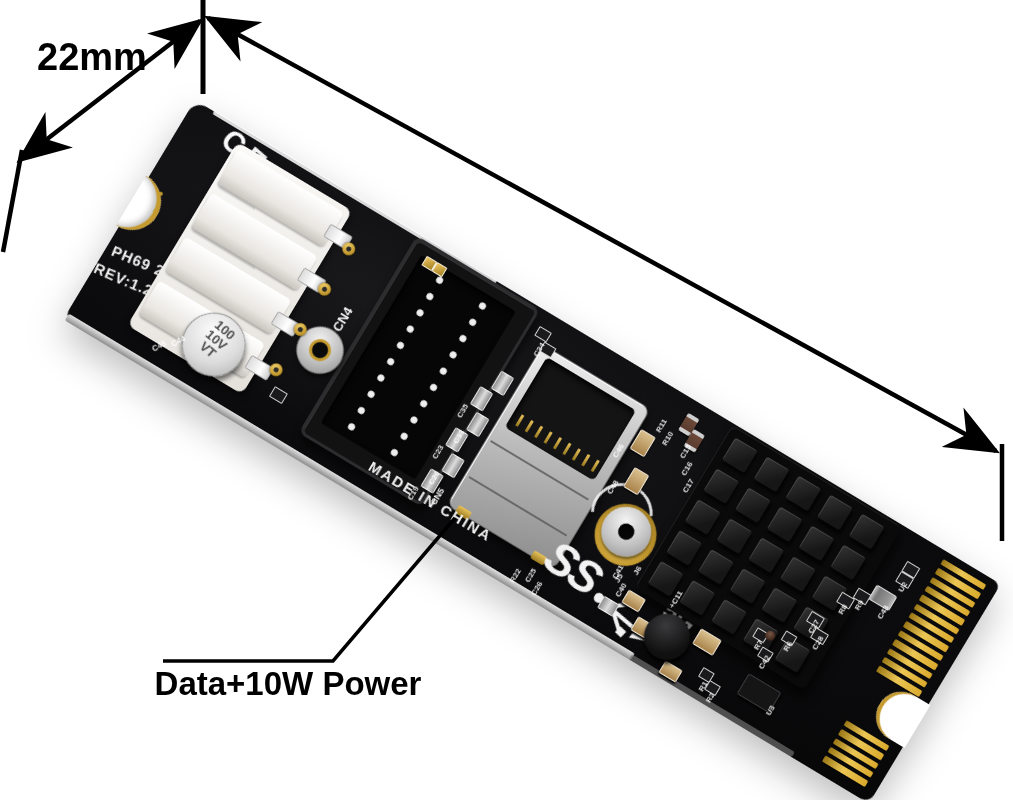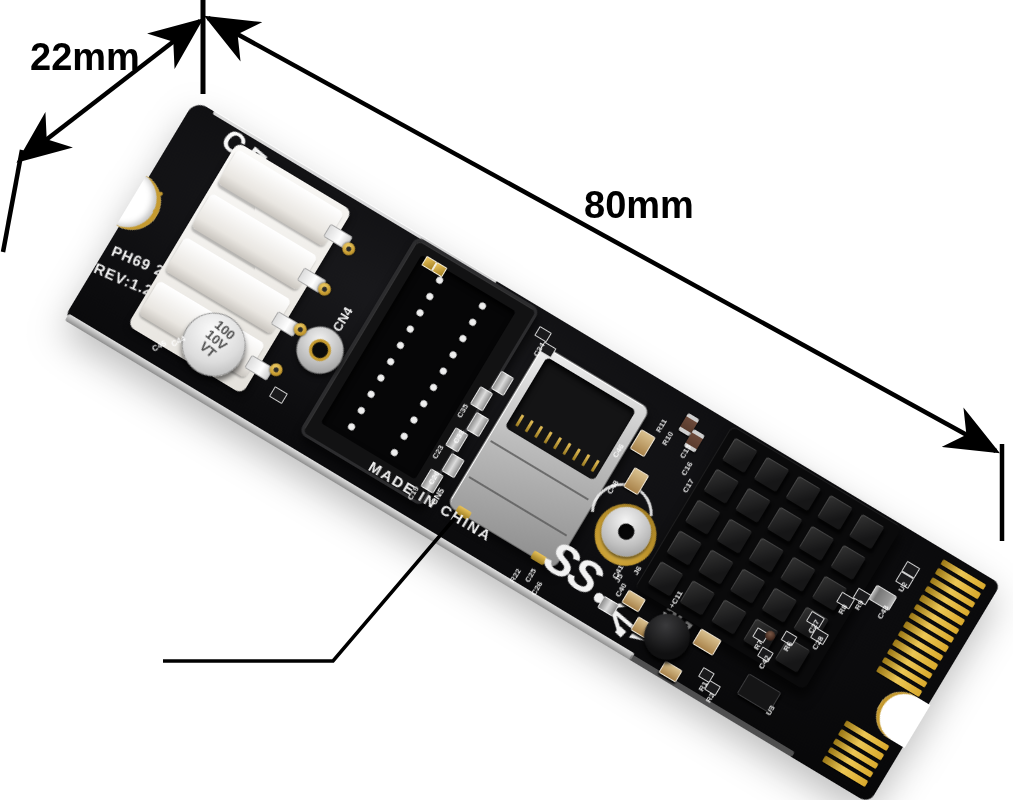--- a/index.html
+++ b/index.html
@@ -6,21 +6,21 @@
     --gold:#c59a2f; --finger-gold:#d9a92c; --board:#0d0d0f; --silk:#f2f2f2;
     --ink:#000; --conn-white:#f6f4f0; --metal:#c6c6c6;
   }
   html,body{margin:0;padding:0;background:#fff;}
   .stage{position:relative;width:1013px;height:800px;overflow:hidden;background:#fff;
          font-family:"Liberation Sans",sans-serif;}
   .abs{position:absolute;}
   
   .overlay{position:absolute;left:0;top:0;width:1013px;height:800px;z-index:6;pointer-events:none;}
   .dim-label{position:absolute;z-index:7;font-weight:700;font-size:38px;color:var(--ink);letter-spacing:0;}
-  .label-22{left:30px;top:36px;}
+  .label-22{left:37px;top:36px;}
   .label-80{left:584px;top:184px;}
   .callout{position:absolute;left:108px;top:662px;width:360px;z-index:7;text-align:center;
            font-weight:700;font-size:33px;line-height:44px;color:var(--ink);}
   
   .board{position:absolute;left:195px;top:100px;width:940px;height:256px;z-index:2;
          transform:rotate(31deg);transform-origin:0 0;
          background:radial-gradient(ellipse at 30% 30%, #19191c, #0c0c0e 60%, #070708);
          border-radius:14px 8px 10px 12px;
          filter:drop-shadow(6px 14px 18px rgba(0,0,0,.25));}
   .edge-hi{left:22px;top:-1px;width:330px;height:4px;background:rgba(255,255,255,.85);border-radius:3px;filter:blur(.6px);}
@@ -379,17 +379,17 @@
     </defs>
     <line x1="203" y1="0" x2="203" y2="94" stroke="#000" stroke-width="5"></line>
     <line x1="22" y1="150" x2="3" y2="252" stroke="#000" stroke-width="4.5"></line>
     <line x1="1002" y1="444" x2="1002" y2="541" stroke="#000" stroke-width="4.5"></line>
     <line x1="200" y1="21" x2="20" y2="160" stroke="#000" stroke-width="4.5" marker-start="url(#ah)" marker-end="url(#ah)"></line>
     <line x1="208" y1="18" x2="996" y2="451" stroke="#000" stroke-width="4.5" marker-start="url(#ah)" marker-end="url(#ah)"></line>
     <polyline points="455,518 333,661 163,661" fill="none" stroke="#000" stroke-width="3.5"></polyline>
   </svg>
 
   <div class="dim-label label-22">22mm</div>
-  <div class="dim-label label-80">80mm</div>
 
   <div class="callout">
+    <div>Data+10W Power</div>
   </div>
 </div>
 
 </body></html>

